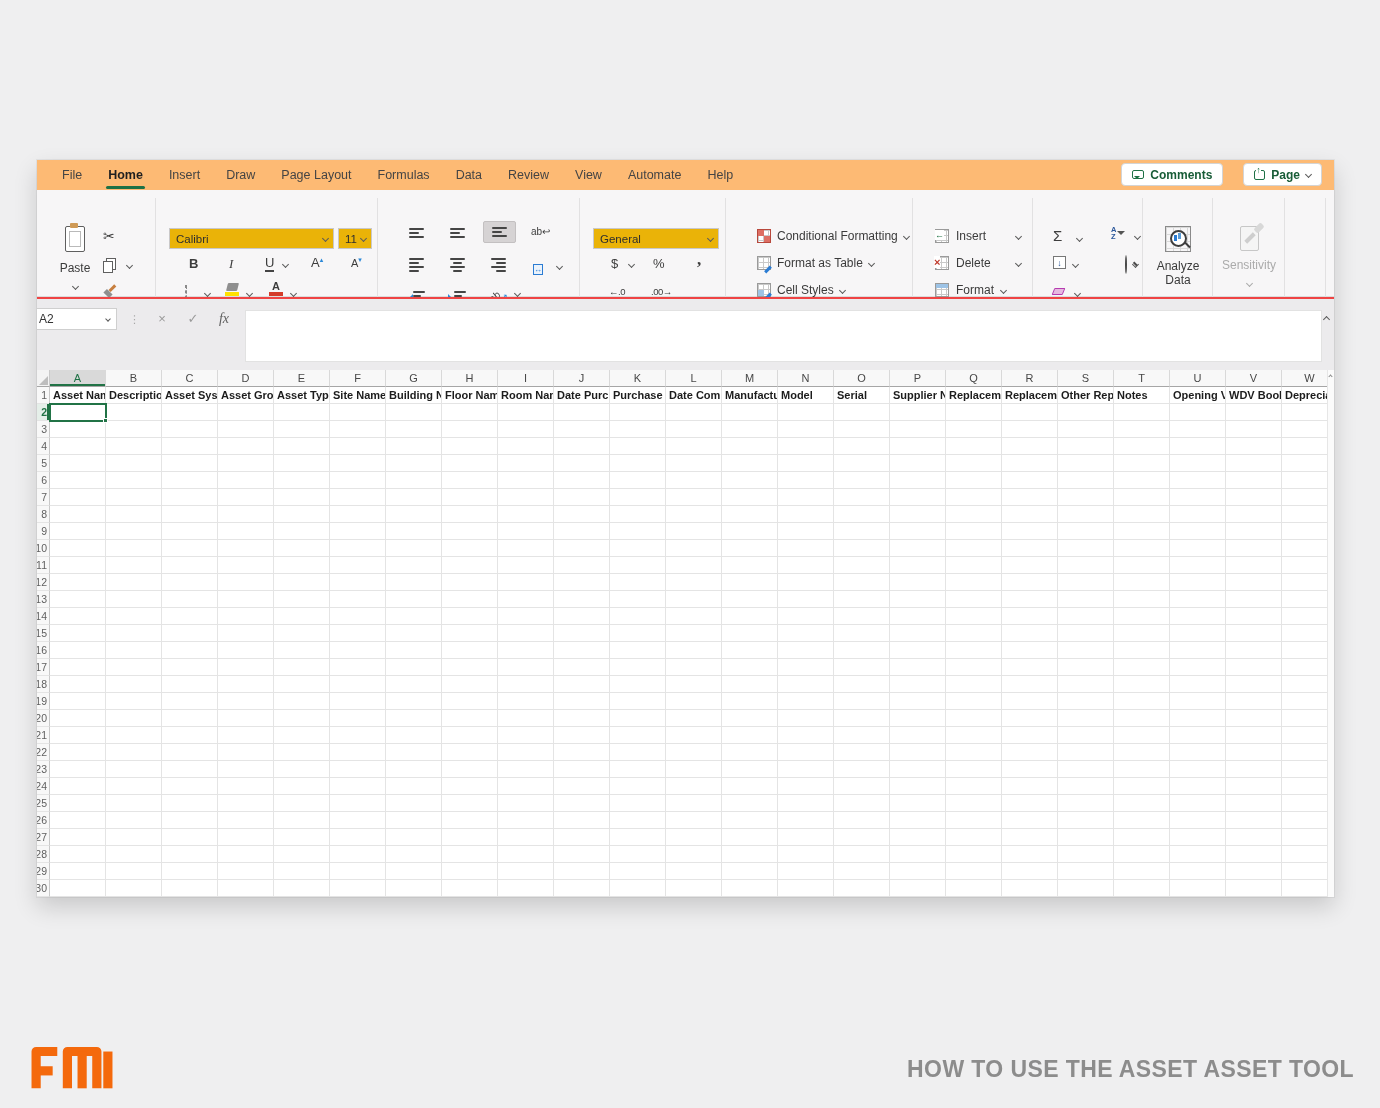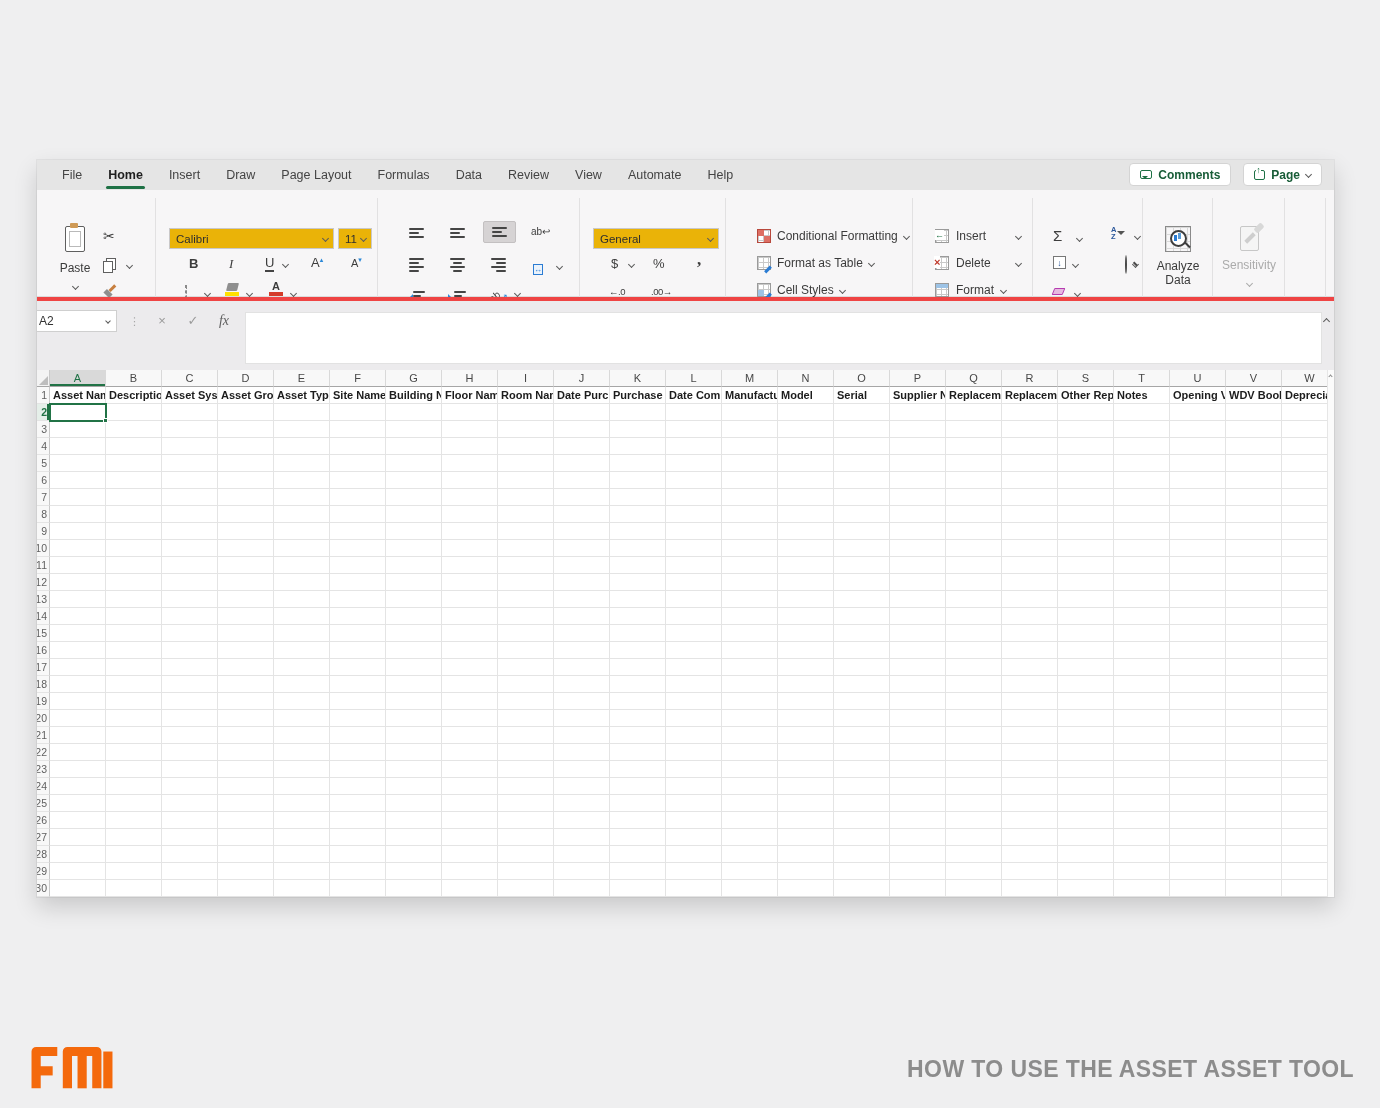--- a/index.html
+++ b/index.html
@@ -5,26 +5,26 @@
   * { margin:0; padding:0; box-sizing:border-box; }
   html,body { width:1380px; height:1108px; }
   body { background:#efeff0; font-family:"Liberation Sans", sans-serif; position:relative; overflow:hidden; }
   .ab { position:absolute; }
 
   
   .xl { position:absolute; left:37px; top:160px; width:1297px; height:737px; background:#fff;
         box-shadow:0 0 0 1px rgba(0,0,0,.05), 0 10px 22px rgba(0,0,0,.16); }
 
   
-  .tabs { position:absolute; left:0; top:0; right:0; height:30px; background:#e5e5e5; }
+  .tabs { position:absolute; left:0; top:0; right:0; height:30px; background:#fdba74; }
   .tabstrip { position:absolute; left:12px; top:0; height:30px; display:flex; align-items:center; }
   .tab { position:relative; padding:0 13px; font-size:12.5px; color:#444; height:30px; line-height:30px; cursor:default; }
   .tab.active { color:#1f1f1f; font-weight:700; }
   .tab.active::after { content:""; position:absolute; left:11px; right:11px; bottom:1px; height:3px; background:#1e7145; border-radius:2px; }
-  .tr-buttons { position:absolute; right:12px; top:3px; display:flex; gap:12px; }
+  .tr-buttons { position:absolute; right:12px; top:3px; display:flex; gap:20px; }
   .tbtn { display:flex; align-items:center; gap:6px; background:#fff; border:1px solid #d4d4d4; border-radius:4px;
           height:23px; padding:0 10px; font-size:12px; color:#185c37; font-weight:600; font-family:inherit; }
   .ic-bubble { width:12px; height:9px; border:1.4px solid #1e7145; border-radius:2px; position:relative; display:inline-block; }
   .ic-bubble::after { content:""; position:absolute; left:1px; bottom:-4px; border:3px solid transparent; border-top-color:#1e7145; }
   .ic-share { width:11px; height:10px; border:1.4px solid #1e7145; border-radius:2px; position:relative; display:inline-block; }
   .ic-share::after { content:"↑"; position:absolute; left:1px; top:-6px; font-size:9px; color:#1e7145; background:#fff; }
 
   
   .ribbon { position:absolute; left:0; top:30px; right:0; height:107px; background:#f7f6f7; border-bottom:1px solid #dcdcdc; }
   .gsep { position:absolute; top:8px; height:104px; width:1px; background:#e2e1e2; }
@@ -106,21 +106,21 @@
   .ic-analyze::before { content:""; position:absolute; left:4px; top:3px; width:13px; height:13px; border:2px solid #3d3d3d; border-radius:50%; background:#fff; }
   .ic-analyze::after { content:""; position:absolute; left:8px; top:8px; width:3px; height:6px; background:#2b7cd3; box-shadow:4px -2px 0 #5b9bd5; }
   .ic-analyze .tail { position:absolute; left:18px; top:17px; width:7px; height:2px; background:#3d3d3d; transform:rotate(45deg); }
   .ic-sens { width:19px; height:25px; border:1.4px solid #c7c7c7; border-radius:2px; background:#f5f5f5; position:relative; }
   .ic-sens::after { content:""; position:absolute; left:3px; top:9px; width:12px; height:4px; background:#cecece; transform:rotate(-45deg); }
   .ic-sens::before { content:""; position:absolute; right:-4px; top:-4px; width:6px; height:10px; background:#d8d8d8; transform:rotate(45deg); border-radius:2px; }
   .disabled { color:#ababab !important; }
   .disabled .chev { border-color:#ababab; }
 
   
-  .fband { position:absolute; left:0; top:137px; right:0; height:73px; background:#ecebed; border-top:4px solid #ef4444; }
+  .fband { position:absolute; left:0; top:137px; right:0; height:73px; background:#ecebed; border-top:2px solid #ef4444; }
   .namebox { position:absolute; left:0; top:9px; width:80px; height:22px; background:#fff; border:1px solid #cfcfcf; border-left:none;
              font-size:12px; color:#333; line-height:20px; padding-left:2px; }
   .namebox .chev { position:absolute; right:6px; top:8px; width:4px; height:4px; }
   .dots { position:absolute; left:92px; top:10px; color:#a7a7a7; font-size:11px; letter-spacing:0; line-height:20px; }
   .fbbtn { position:absolute; top:9px; width:26px; height:22px; text-align:center; line-height:22px; font-size:13px; color:#9a9a9a; }
   .fbfx { font-family:"Liberation Serif", serif; font-style:italic; color:#5f5f5f; font-size:14px; }
   .finput { position:absolute; left:208px; top:11px; width:1077px; height:52px; background:#fff; border:1px solid #e2e2e2; }
   .fb-collapse { position:absolute; right:5px; top:18px; }
 
   

